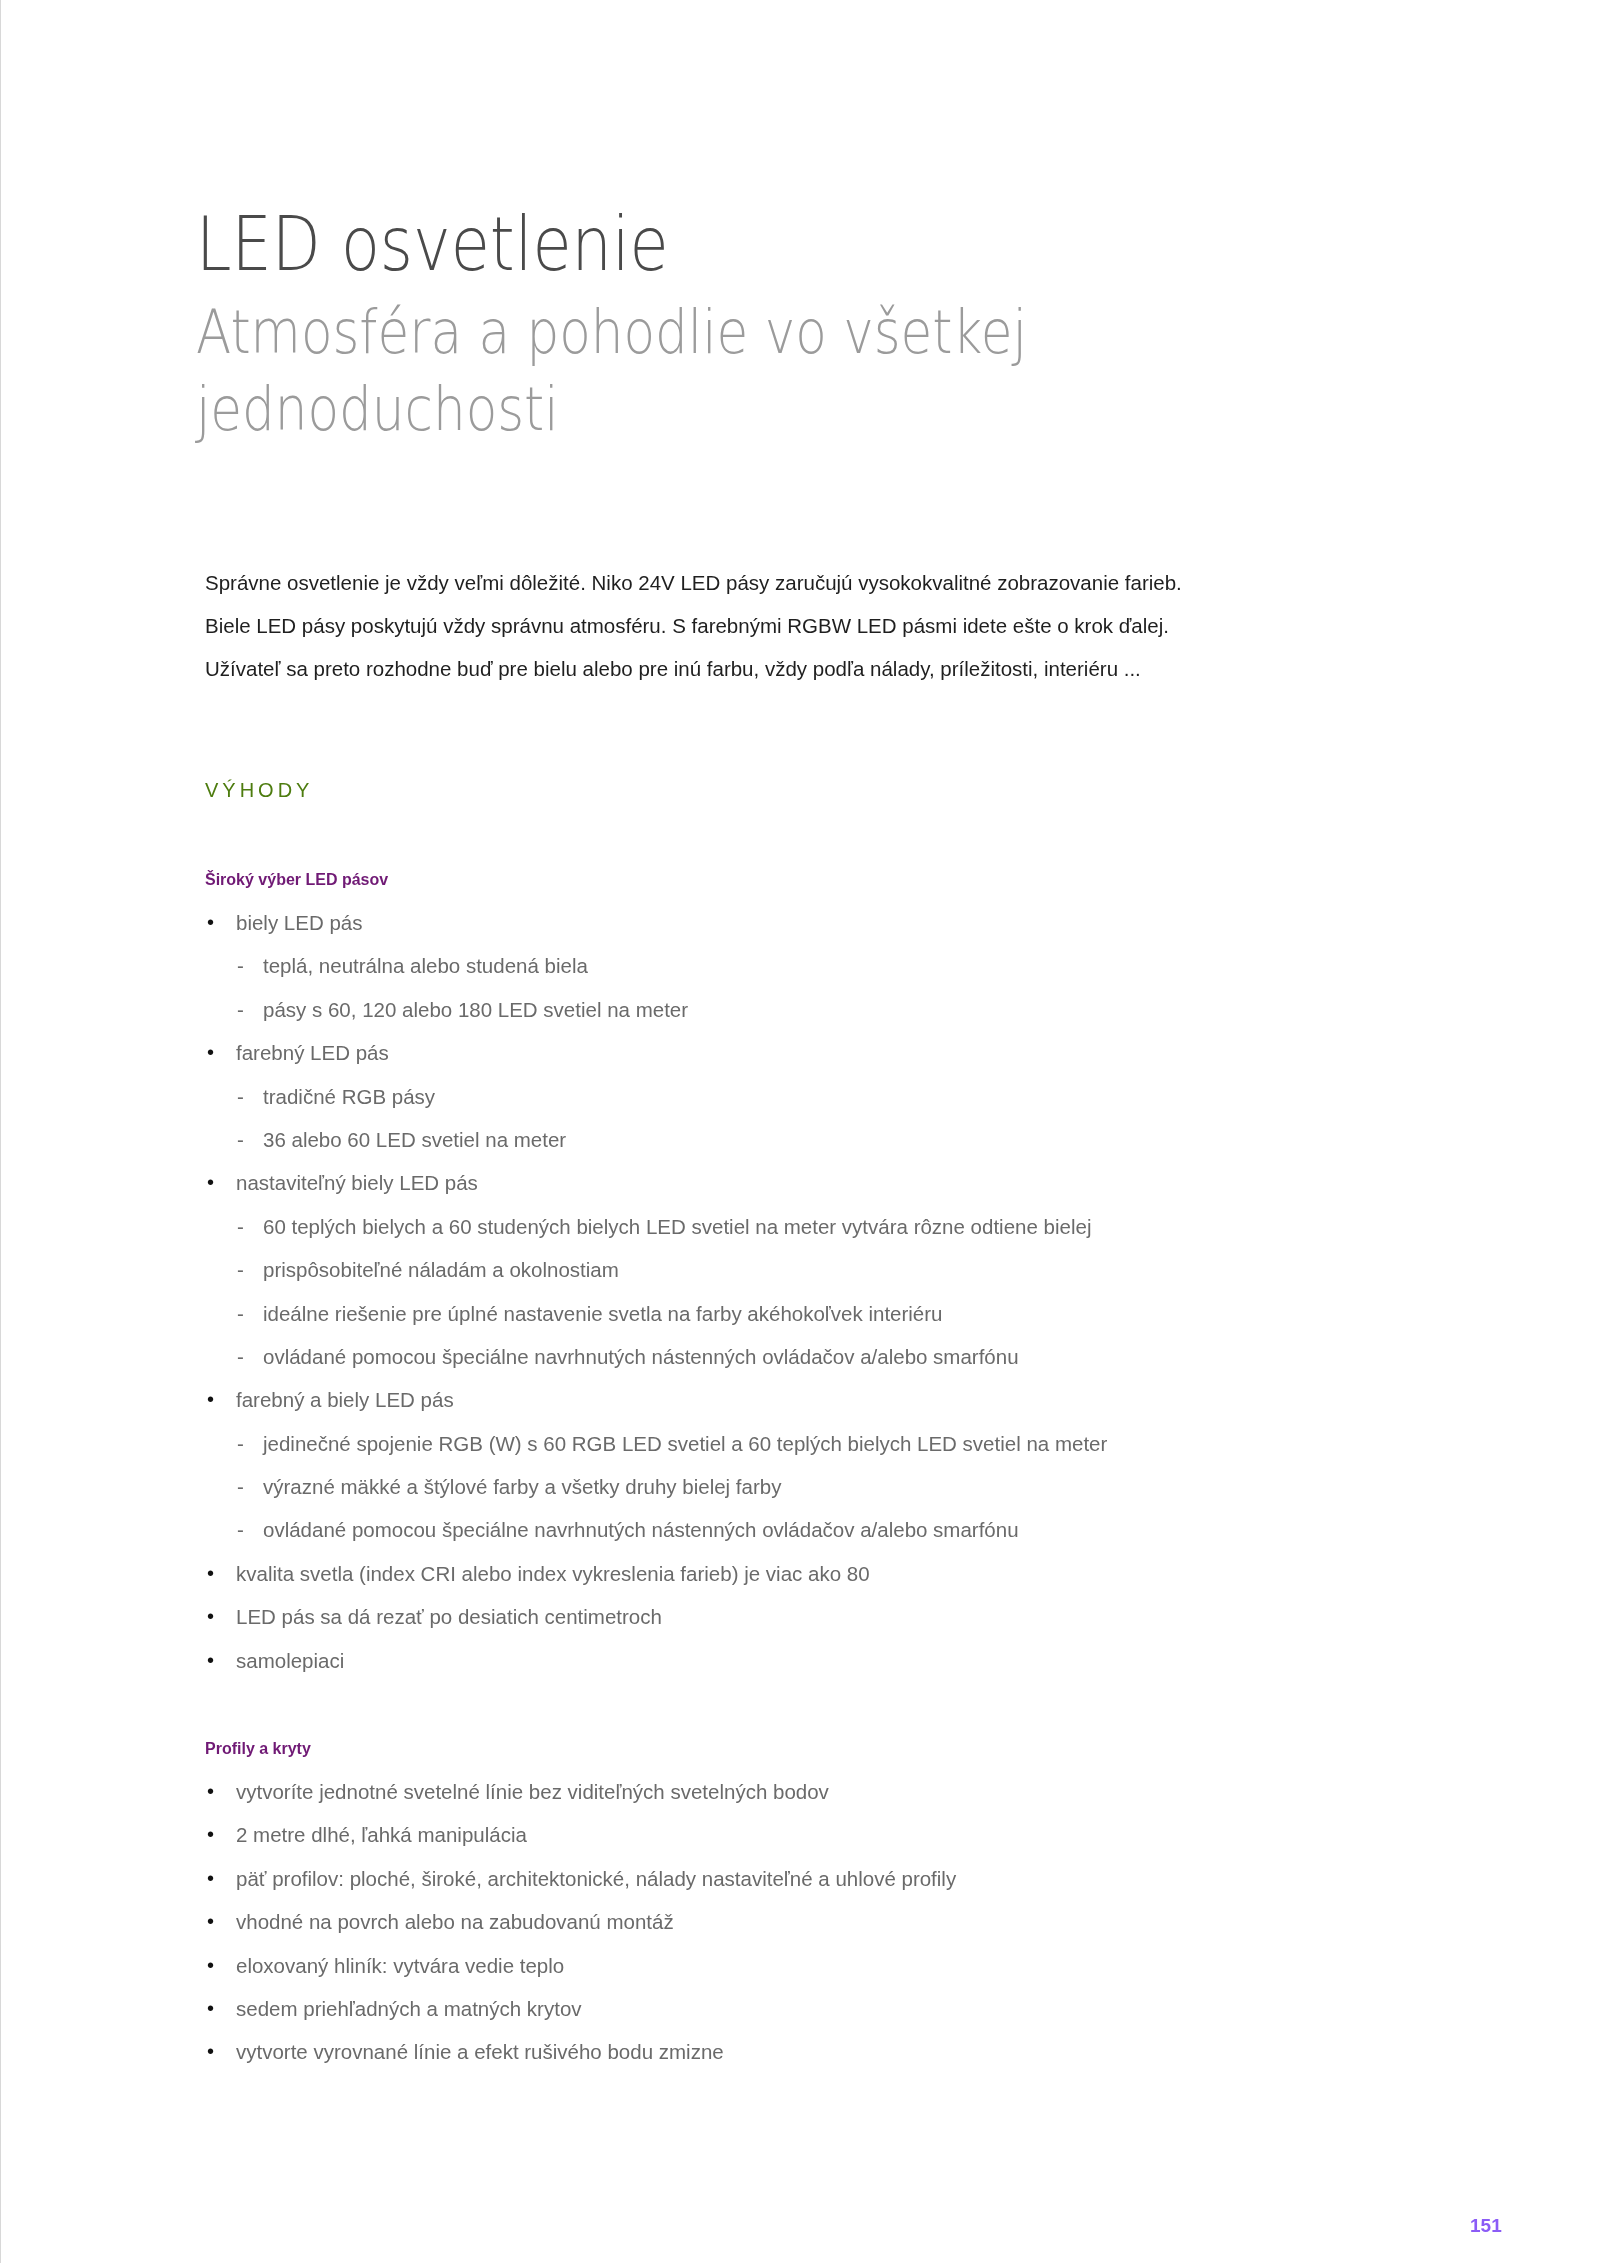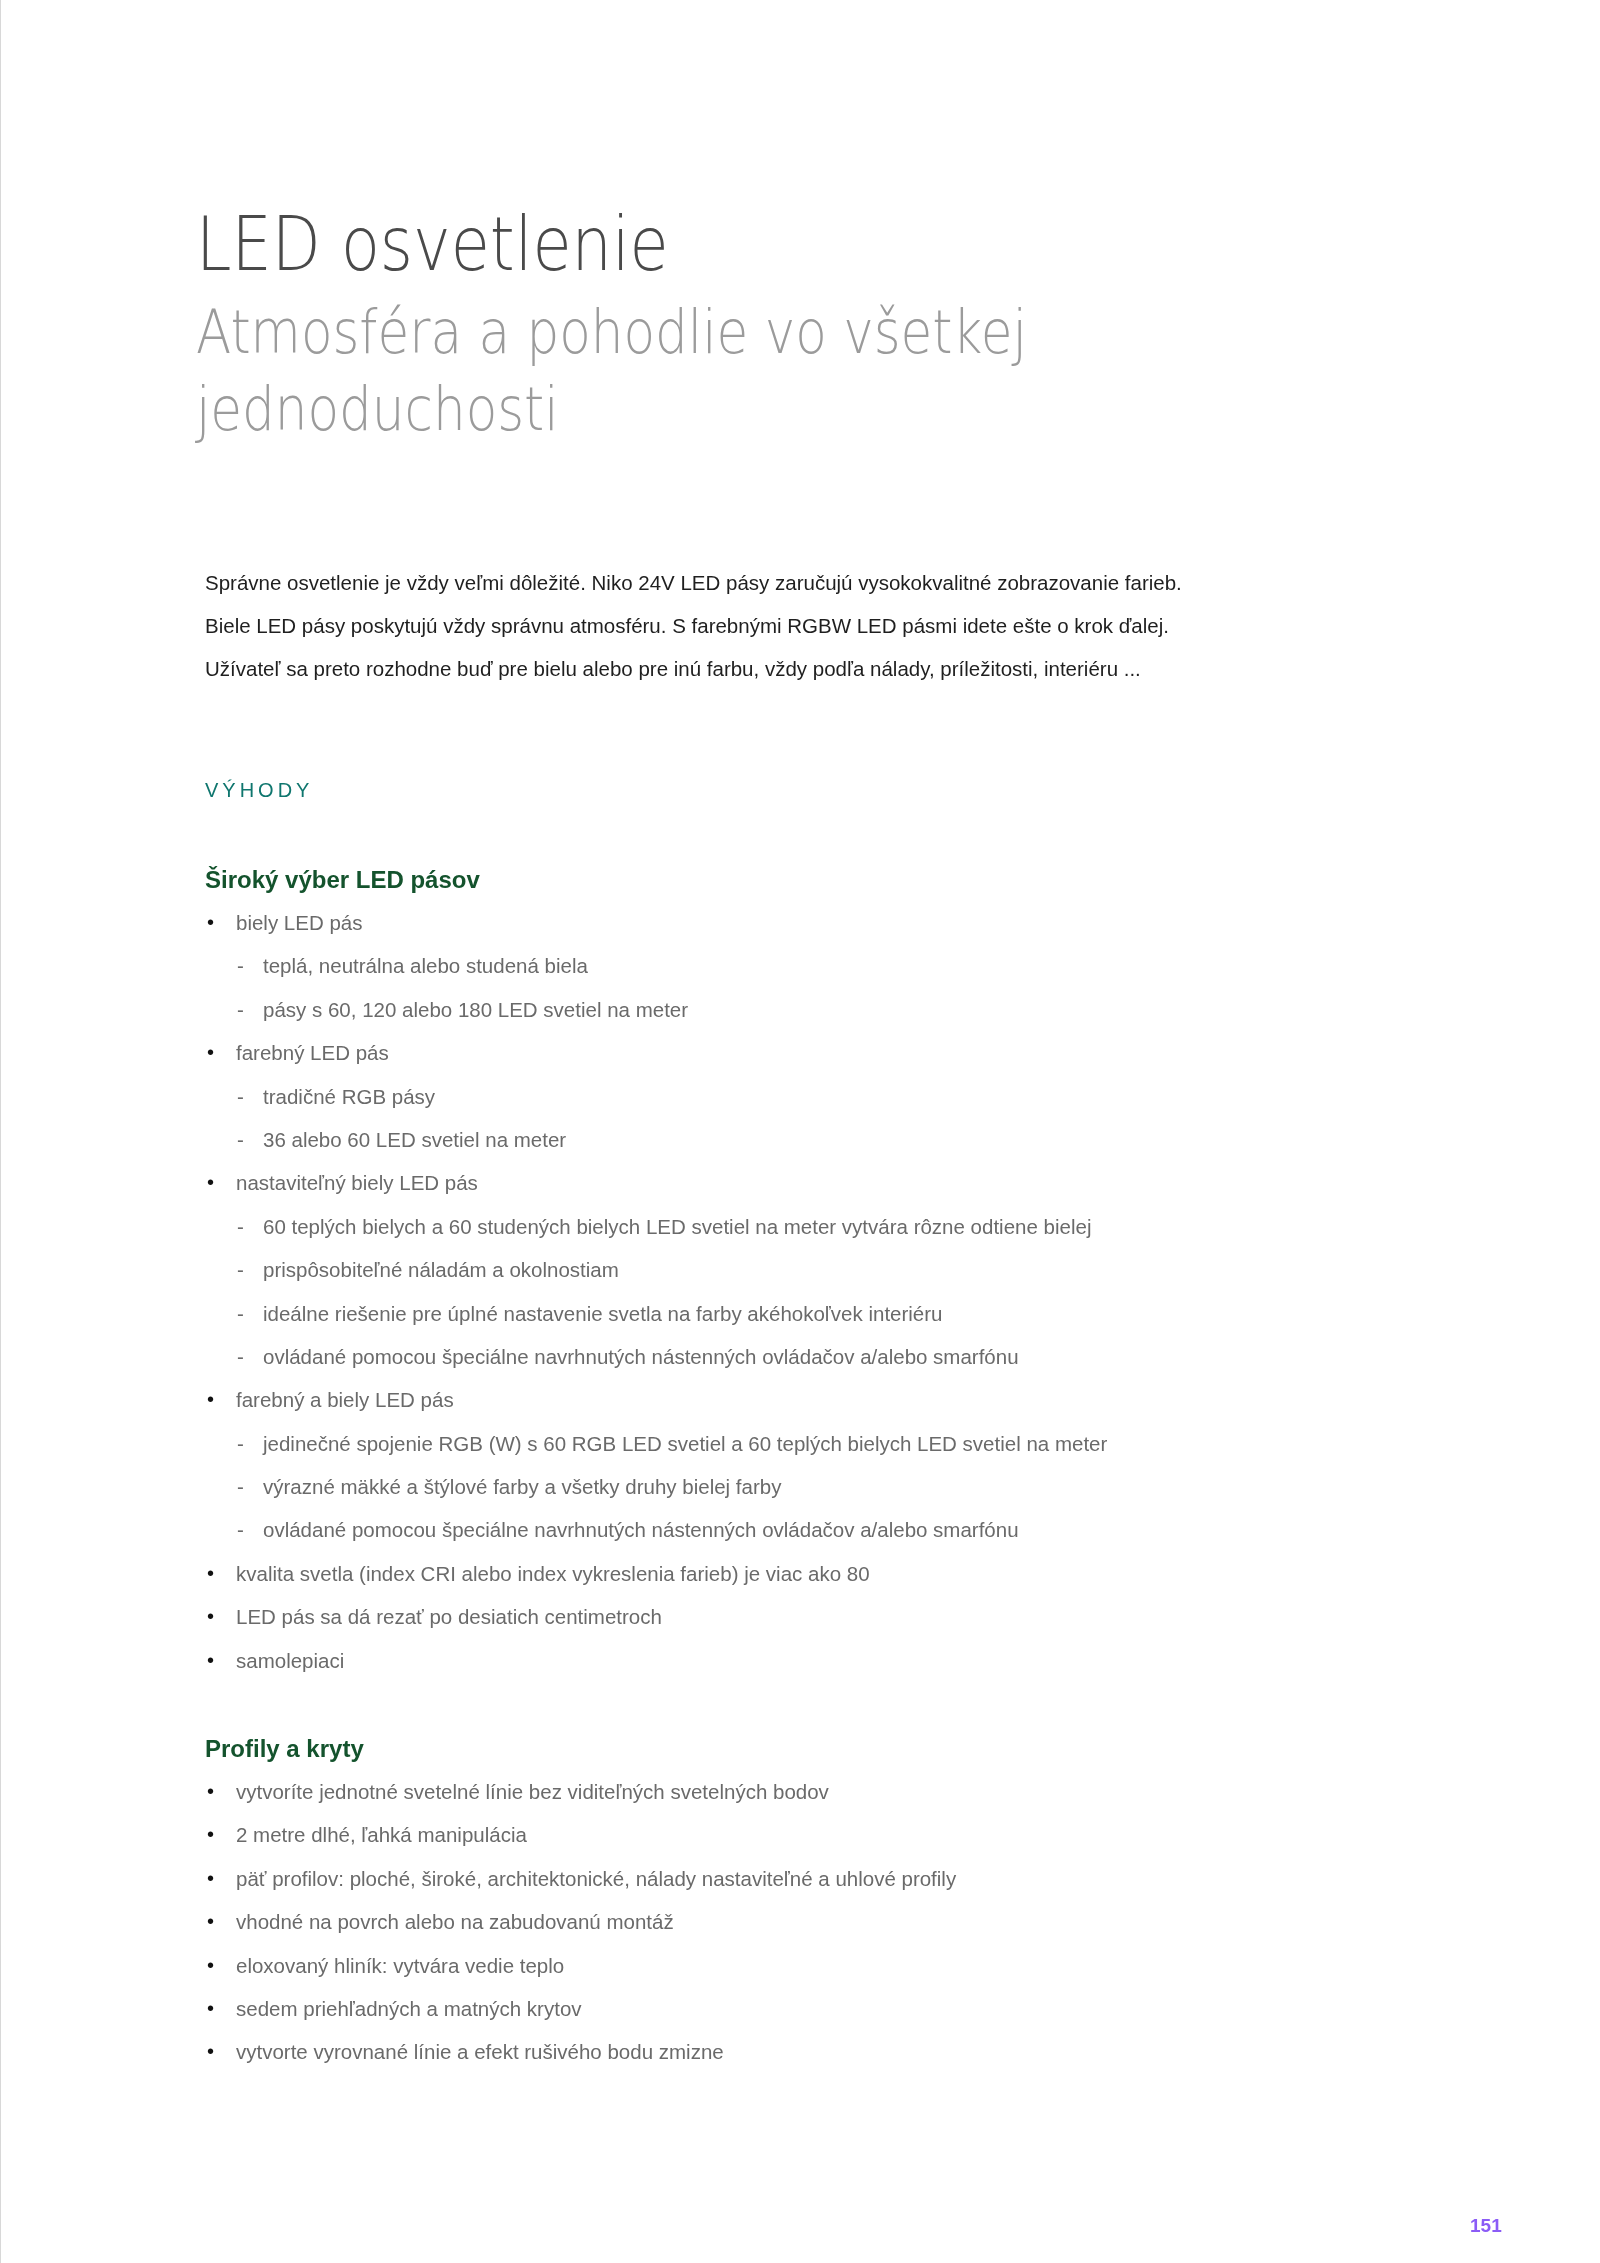--- a/index.html
+++ b/index.html
@@ -3,23 +3,23 @@
 <meta charset="utf-8">
 <style>
   html, body { margin: 0; padding: 0; background: #ffffff; }
   body { width: 1600px; height: 2263px; position: relative; overflow: hidden; font-family: "Liberation Sans", sans-serif; }
   .page-edge { position: absolute; left: 0; top: 0; width: 1px; height: 2263px; background: #d8d8d8; }
   .title { position: absolute; left: 196px; top: 203px; margin: 0; font-family: "DejaVu Sans", sans-serif; font-weight: 300; font-size: 74px; line-height: 82px; color: #4a4a4a; letter-spacing: 0px; transform: scaleX(0.86); transform-origin: left top; white-space: nowrap; }
   .subtitle { position: absolute; left: 196px; top: 294px; margin: 0; font-family: "DejaVu Sans", sans-serif; font-weight: 300; font-size: 60px; line-height: 77px; color: #9b9b9b; transform: scaleX(0.86); transform-origin: left top; white-space: nowrap; }
   .subtitle span { display: block; }
   .intro { position: absolute; left: 205px; top: 561px; width: 1150px; font-size: 20.5px; line-height: 43px; color: #1f1f1f; }
   .intro p { margin: 0; white-space: nowrap; }
-  .kicker { position: absolute; left: 205px; top: 779px; font-size: 20px; letter-spacing: 4px; color: #0f766e; }
+  .kicker { position: absolute; left: 205px; top: 779px; font-size: 20px; letter-spacing: 4px; color: #4d7c0f; }
   .section { position: absolute; left: 205px; }
-  .section h2 { margin: 0; font-size: 24px; line-height: 43px; font-weight: bold; color: #14532d; height: 43px; }
+  .section h2 { margin: 0; font-size: 16px; line-height: 43px; font-weight: bold; color: #701a75; height: 43px; }
   .section ul { list-style: none; margin: 0; padding: 0; }
   .section li { position: relative; height: 43.4px; line-height: 43.4px; font-size: 20.5px; color: #6a6a6a; white-space: nowrap; }
   .bullet-row .marker { position: absolute; left: 2px; top: 0; color: #111; font-size: 20px; }
   .bullet-row .txt { position: absolute; left: 31px; top: 0; }
   .dash-row .marker { position: absolute; left: 32px; top: 0; color: #6a6a6a; }
   .dash-row .txt { position: absolute; left: 58px; top: 0; }
   .sec1 { top: 858px; }
   .sec2 { top: 1727px; }
   .page-number { position: absolute; left: 1470px; top: 2215px; font-size: 19px; font-weight: bold; color: #8b5cf6; }
 </style>

